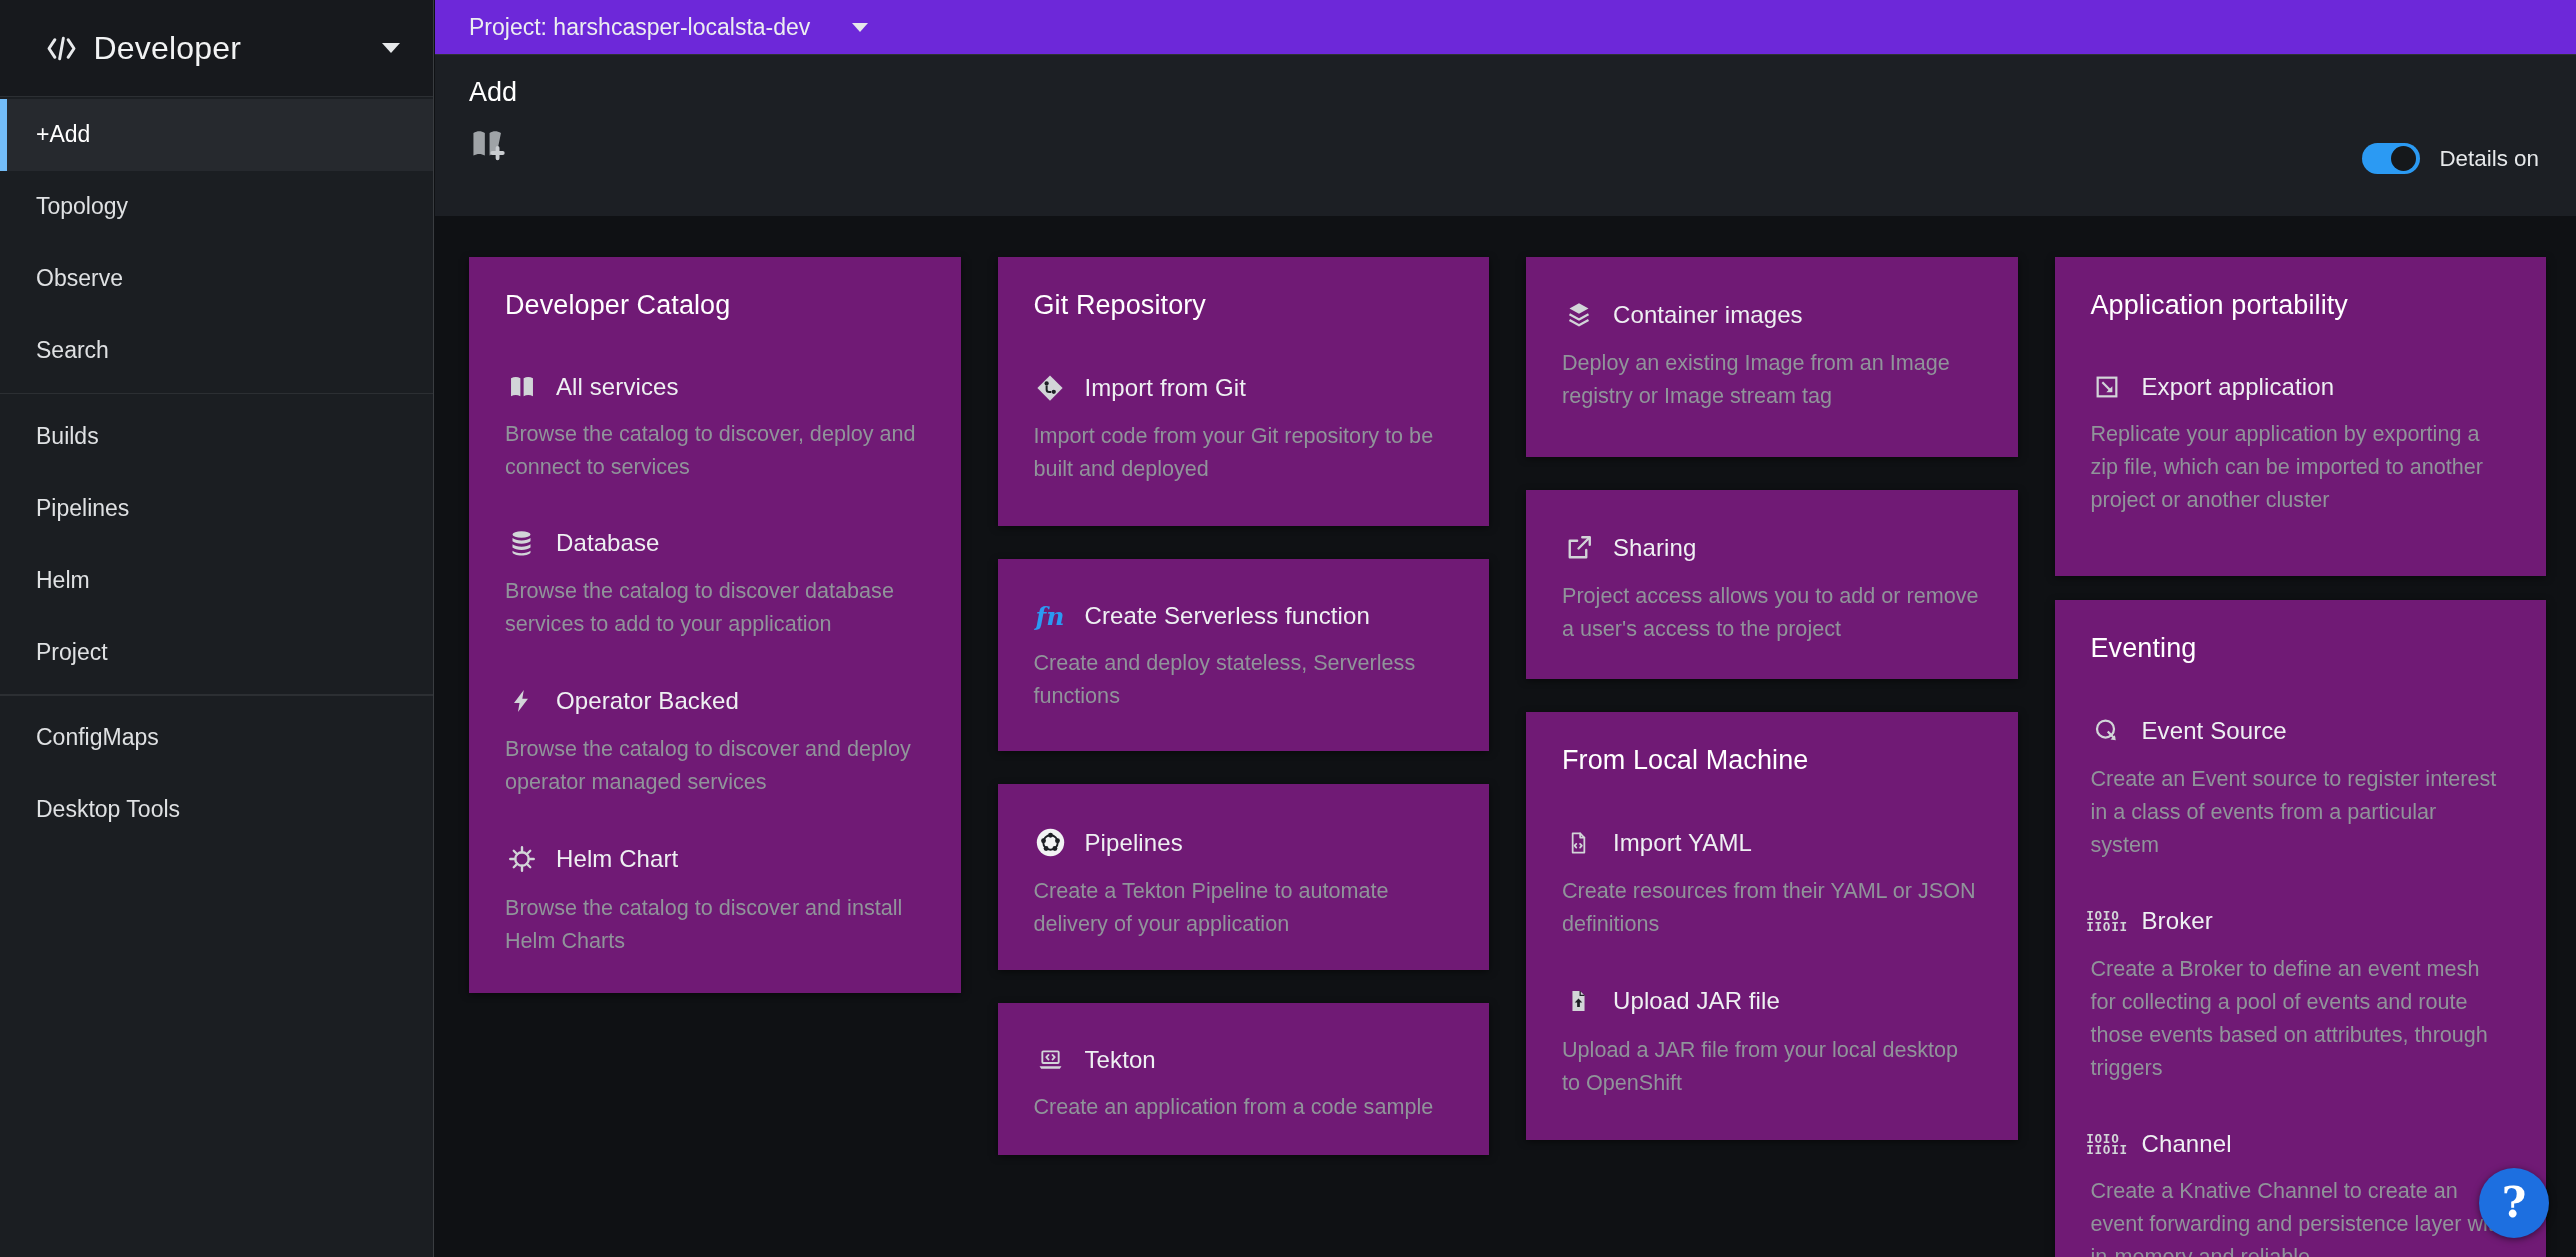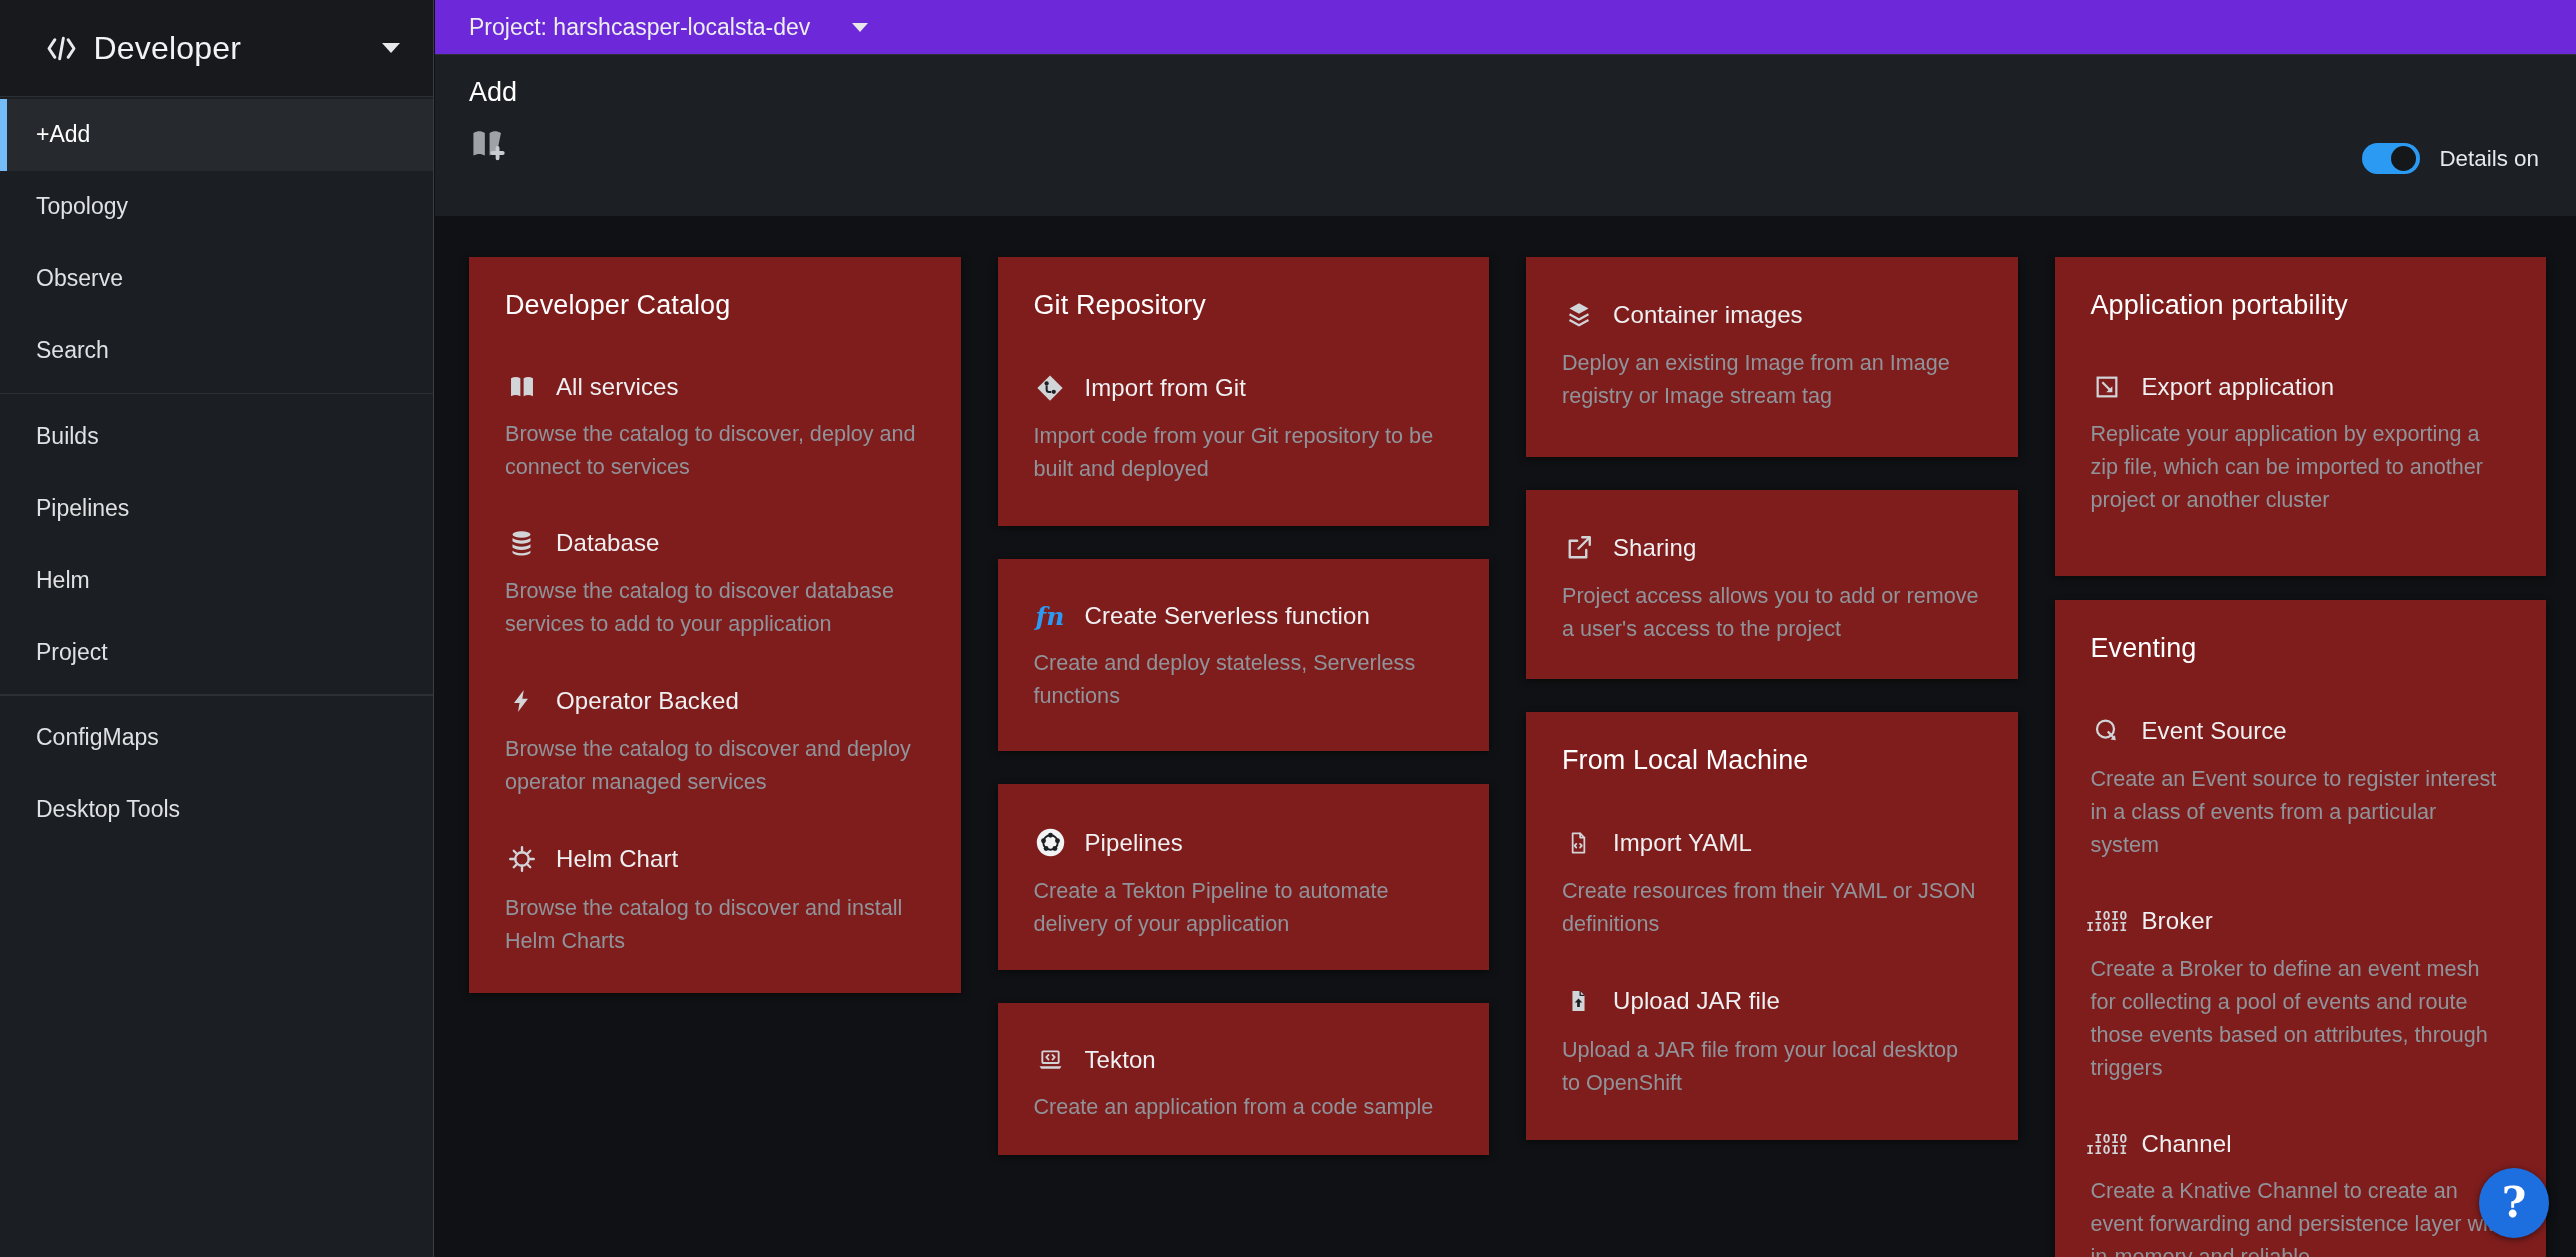--- a/index.html
+++ b/index.html
@@ -39,28 +39,28 @@
   .switch .knob { position:absolute; right:3.7px; top:3px; width:25px; height:25px; border-radius:50%;
                   background:#15181b; }
   .details-label { color:#e6e8ea; font-size:22.4px; margin-left:19.4px; }
 
   .content { position:absolute; top:218px; left:0; right:0; bottom:0; background:#0f1114;
              padding:39px 30px 0 34px; overflow:hidden; }
   .columns { display:flex; gap:37px; align-items:flex-start; }
   .col { width:492px; display:flex; flex-direction:column; gap:33px; }
   .col.tight { gap:24px; }
 
-  .card { background:#7f1d1d; width:100%; padding:33px 36px 22px 36px;
+  .card { background:#701a75; width:100%; padding:33px 36px 22px 36px;
           box-shadow:0 2.2px 7.5px rgba(0,0,0,.55); }
   .card.no-title { padding-top:43px; }
   .card-title { color:#ffffff; font-size:27px; font-weight:500; margin-bottom:52px; letter-spacing:0.1px; }
   .item { margin-bottom:46px; cursor:pointer; }
   .item:last-child { margin-bottom:0; }
   .item-head { display:flex; align-items:center; }
-  .icn { width:33px; display:flex; align-items:center; justify-content:center; flex:none;text-align:right; }
+  .icn { width:33px; display:flex; align-items:center; justify-content:center; flex:none; }
   .item-label { color:#eef0f2; font-size:24px; font-weight:500; margin-left:18px; letter-spacing:0.1px; }
   .item-desc { margin-top:16.4px; color:#90949a; font-size:21.6px; line-height:33px; font-weight:400; }
 
   .fn-glyph { font-family:"DejaVu Serif", serif; font-style:italic; font-weight:600;
               font-size:25px; color:#2b9af3; line-height:1; }
   .binary-icon { display:flex; flex-direction:column; line-height:11.2px;
                  font-family:"DejaVu Sans Mono", monospace; font-weight:700; font-size:12.7px;
                  color:#d2d5d8; letter-spacing:0.7px; }
 
   .help-button { position:absolute; right:27px; bottom:19.4px; width:70px; height:70px; border-radius:50%;

